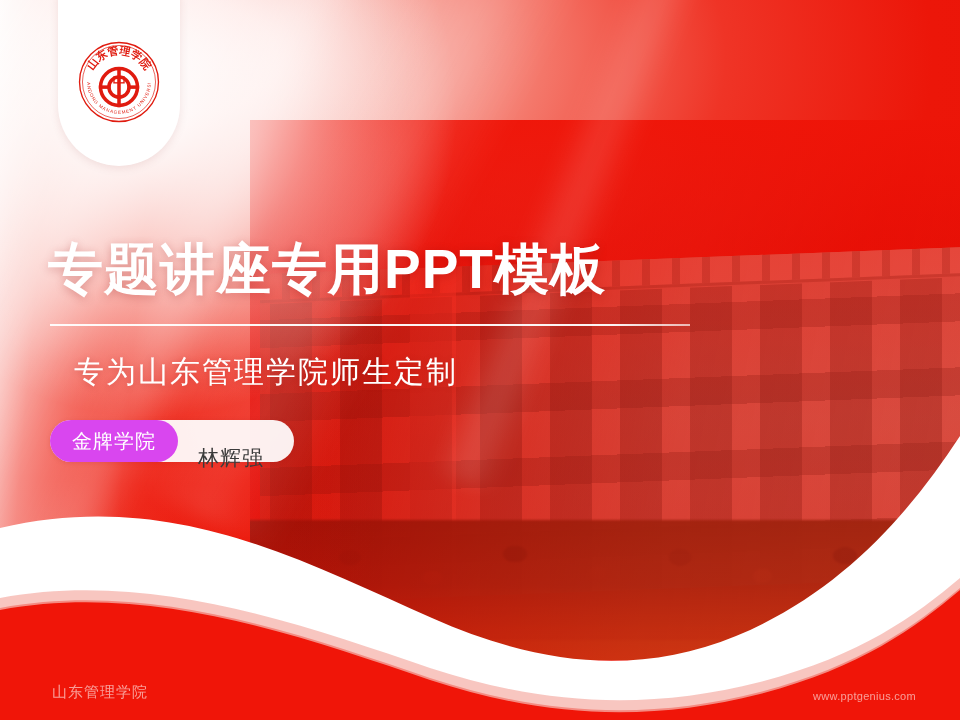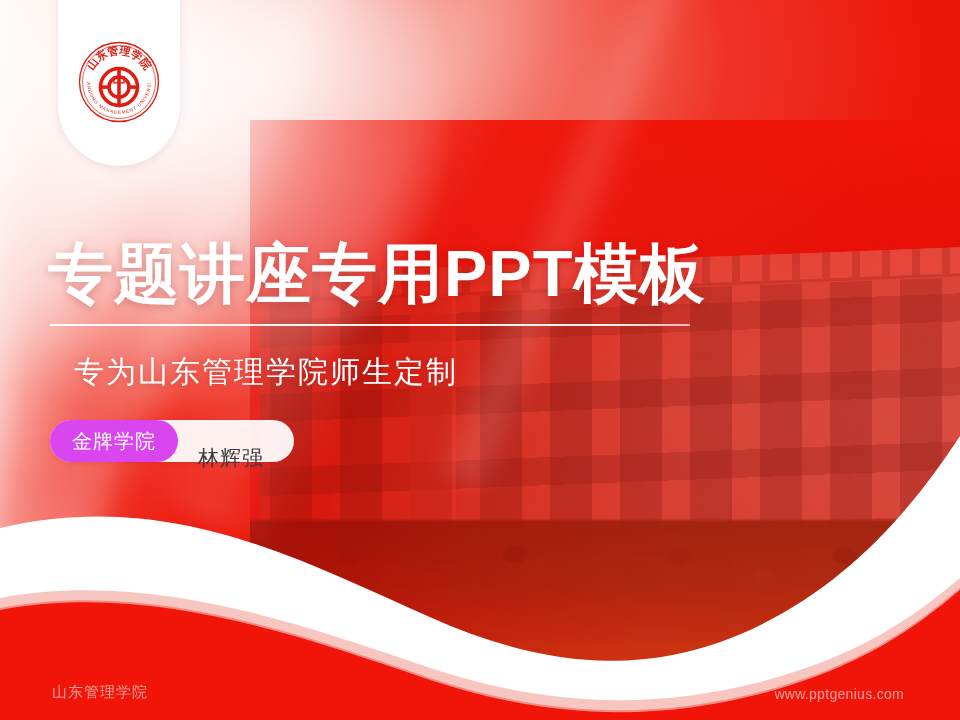--- a/index.html
+++ b/index.html
@@ -210,21 +210,21 @@
     margin-top: 46px;
     width: 84px;
     height: 84px;
   }
 
   
   .headline {
     position: absolute;
     left: 48px;
     top: 240px;
-    font-size: 65px;
+    font-size: 55px;
     line-height: 1.06;
     font-weight: bold;
     color: #ffffff;
     letter-spacing: 1px;
     text-shadow: 0 2px 10px rgba(140,0,0,0.28);
     white-space: nowrap;
   }
 
   .rule {
     position: absolute;
@@ -287,23 +287,23 @@
     position: absolute;
     left: 52px;
     bottom: 18px;
     font-size: 15px;
     letter-spacing: 1px;
     color: rgba(255,255,255,0.58);
     white-space: nowrap;
   }
   .footer-right {
     position: absolute;
-    right: 56px;
+    right: 44px;
     bottom: 18px;
-    font-size: 14px;
+    font-size: 11px;
     letter-spacing: .3px;
     color: rgba(255,255,255,0.58);
     white-space: nowrap;
   }
 </style>
 </head>
 <body>
 
 <div class="slide">
 

